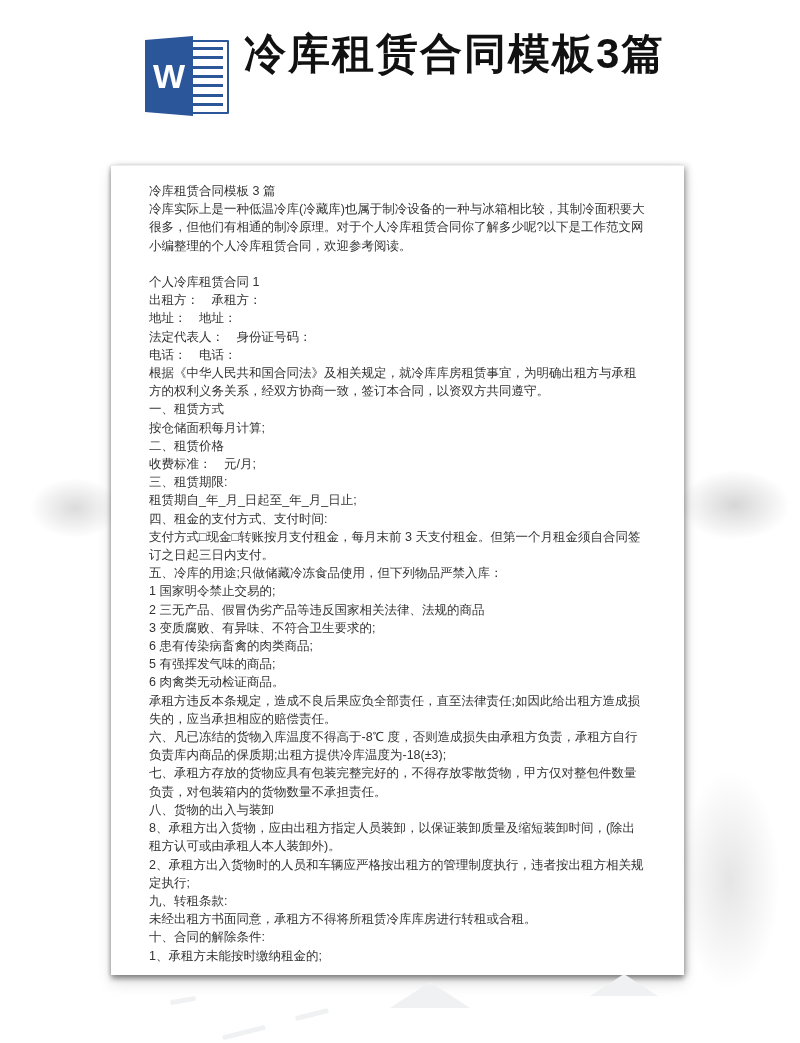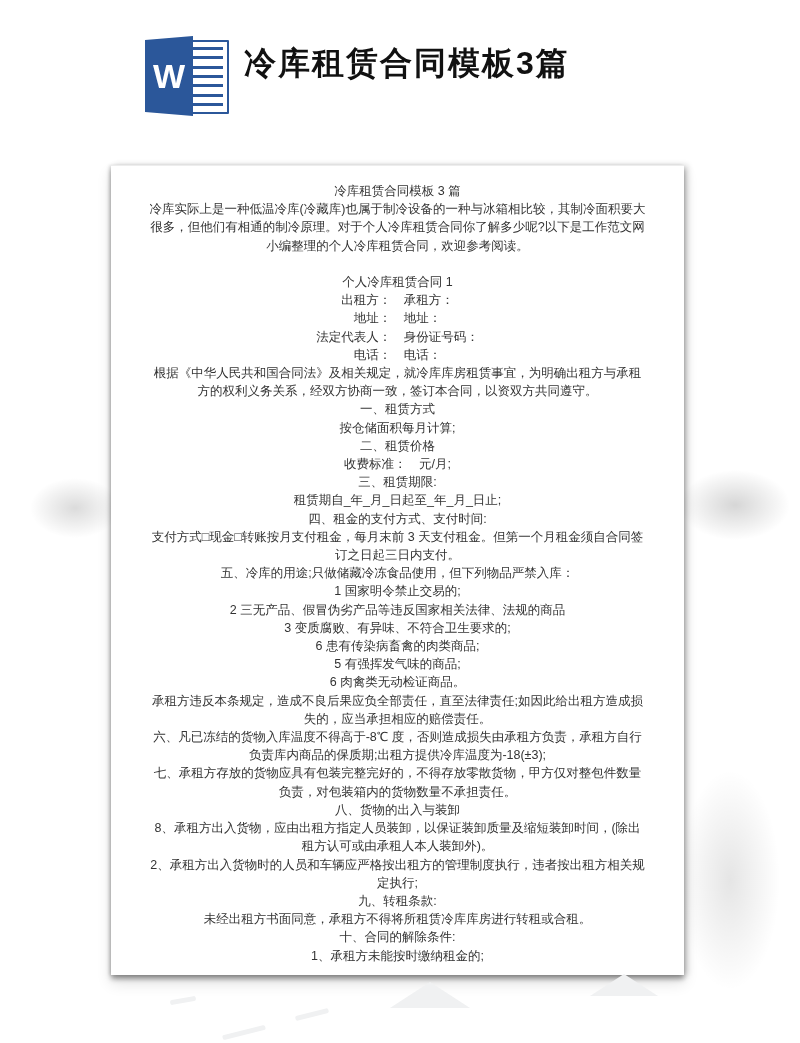--- a/index.html
+++ b/index.html
@@ -19,21 +19,21 @@
     content:""; position:absolute; left:4px; right:4px; top:5px; bottom:5px;
     background:repeating-linear-gradient(to bottom, #2b579a 0 3px, transparent 3px 9.3px);
   }
   .wi-flag {
     position:absolute; left:0; top:0; width:48px; height:80px; background:#2b579a;
     clip-path:polygon(0 5%, 100% 0, 100% 100%, 0 95%);
     display:flex; align-items:center; justify-content:center;
   }
   .wi-flag span { color:#ffffff; font-weight:bold; font-size:34px; line-height:1; }
   .doc-title {
-    margin:0; width:428px; font-size:32px; line-height:67px; font-weight:bold;
+    margin:0; width:428px; font-size:42px; line-height:48px; font-weight:bold;
     color:#111111; letter-spacing:2px; word-break:break-all;
   }
 
   
   .shadow-blob { position:absolute; pointer-events:none; }
   .blob-left  { left:30px;  top:478px; width:90px;  height:60px;
     background:radial-gradient(closest-side, rgba(0,0,0,0.14), rgba(0,0,0,0)); }
   .blob-right { left:680px; top:470px; width:110px; height:70px;
     background:radial-gradient(closest-side, rgba(0,0,0,0.16), rgba(0,0,0,0)); }
   .blob-right2 { left:680px; top:770px; width:100px; height:220px;
@@ -42,21 +42,20 @@
   
   .doc-page {
     position:absolute; left:111px; top:165px; width:573px; min-height:810px;
     box-sizing:border-box; padding:16px 38px 10px; background:#ffffff;
     border-top:1px solid #ededed;
     box-shadow:
       -2px 0 3px rgba(0,0,0,0.10),
        4px 0 6px rgba(0,0,0,0.14),
        0 4px 5px rgba(0,0,0,0.35),
        0 8px 14px rgba(0,0,0,0.12);
-    text-align: center;
   }
   .para { font-size:12.5px; line-height:18.2px; color:#333333; word-break:break-all; }
   .para.bold { font-weight:normal; }
   .para.blank { height:18.2px; }
 
   
   .wm { position:absolute; pointer-events:none; }
   .wm-tri { width:0; height:0; border-left:40px solid transparent; border-right:40px solid transparent; border-bottom:26px solid #f0f1f2; }
   .wm-tri.t1 { left:390px; top:982px; }
   .wm-tri.t2 { left:590px; top:974px; border-left-width:34px; border-right-width:34px; border-bottom-width:22px; }

